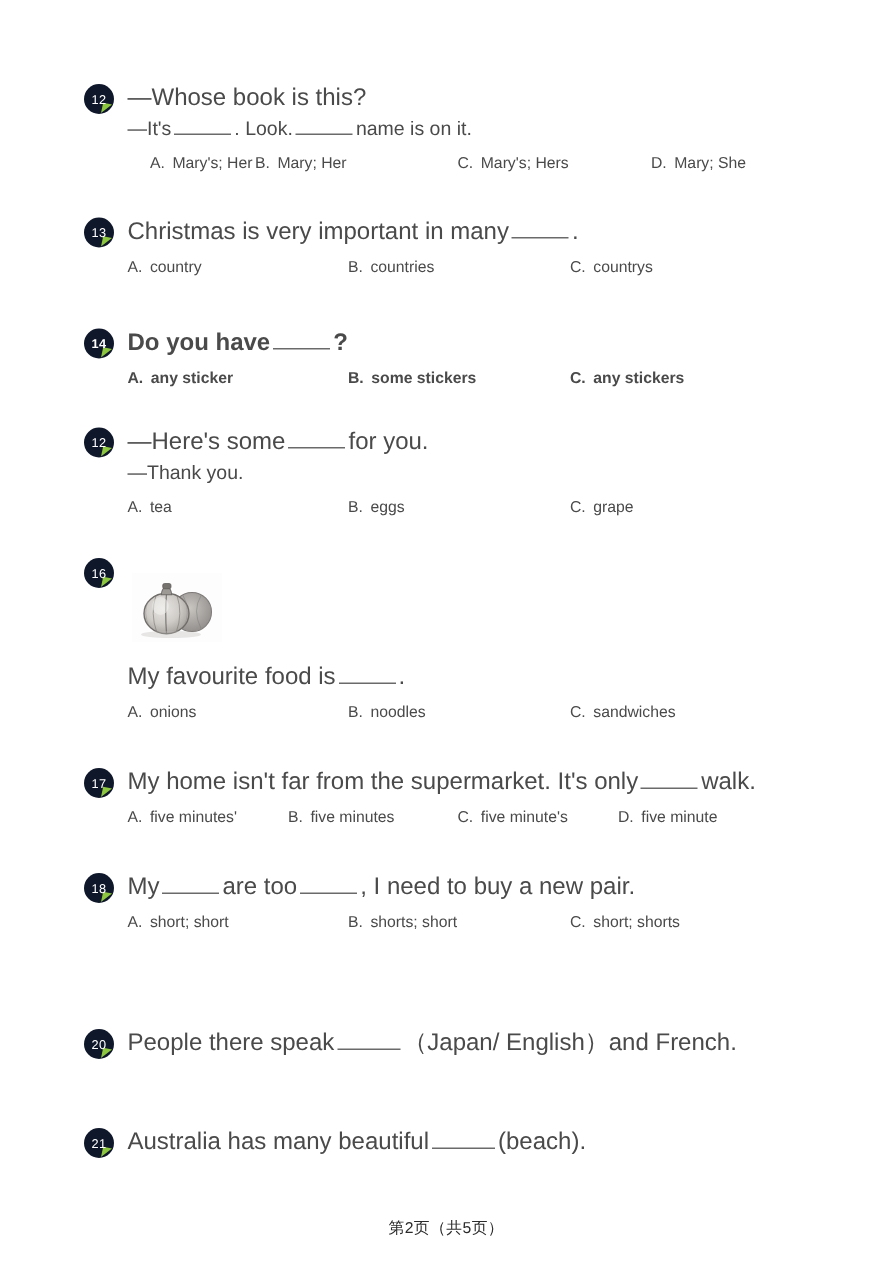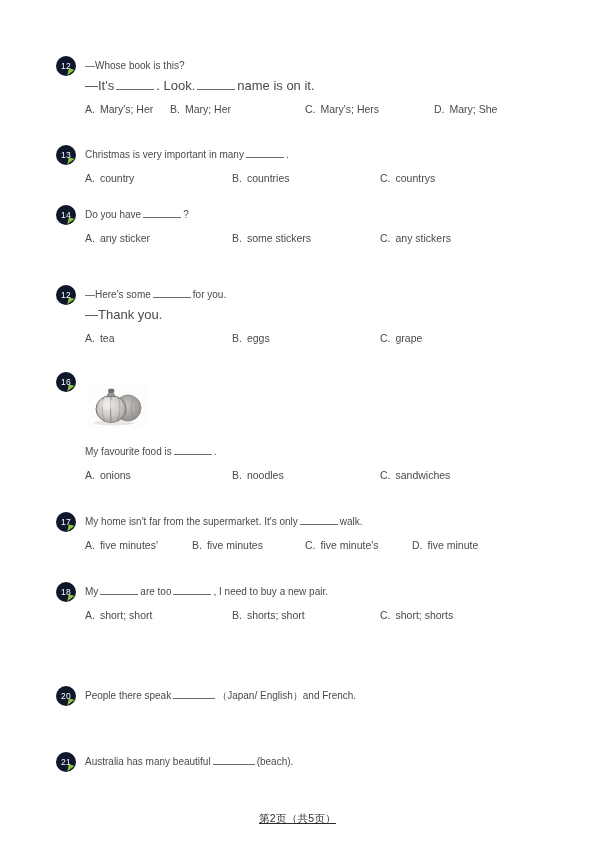--- a/index.html
+++ b/index.html
@@ -63,21 +63,21 @@
     border-bottom: 7px solid transparent;
     transform: rotate(12deg);
   }
   .badge span {
     position: relative;
     z-index: 2;
   }
 
   .stem {
     margin-left: 29px;
-    font-size: 10px;
+    font-size: 16px;
     line-height: 20px;
     white-space: nowrap;
     color: #4a4a4a;
   }
 
   .stem2 {
     margin-left: 29px;
     font-size: 13px;
     line-height: 20px;
     white-space: nowrap;
@@ -107,21 +107,21 @@
     white-space: nowrap;
     color: #4a4a4a;
   }
   .opt .ltr { margin-right: 5px; }
 
   
   .cols3 .opt:nth-child(1) { left: 29px; }
   .cols3 .opt:nth-child(2) { left: 176px; }
   .cols3 .opt:nth-child(3) { left: 324px; }
 
-  .cols4 .opt:nth-child(1) { left: 29px; }
+  .cols4 .opt:nth-child(1) { left: 44px; }
   .cols4 .opt:nth-child(2) { left: 114px; }
   .cols4 .opt:nth-child(3) { left: 249px; }
   .cols4 .opt:nth-child(4) { left: 378px; }
 
   .cols4b .opt:nth-child(1) { left: 29px; }
   .cols4b .opt:nth-child(2) { left: 136px; }
   .cols4b .opt:nth-child(3) { left: 249px; }
   .cols4b .opt:nth-child(4) { left: 356px; }
 
   
@@ -138,21 +138,20 @@
   .footer {
     position: absolute;
     left: 0;
     top: 812px;
     width: 595px;
     text-align: center;
     font-size: 10.5px;
     color: #2b2b2b;
     font-family: "Liberation Sans", "DejaVu Sans", sans-serif;
     letter-spacing: 0.3px;
-    text-decoration: underline;
   }
 </style>
 </head>
 <body>
 
 <div class="page">
 
   <div class="question" style="top:56px;">
     <div class="q-head">
       <div class="badge"><span>12</span></div>
@@ -172,21 +171,21 @@
       <div class="badge"><span>13</span></div>
       <div class="stem"><span>Christmas is very important in many</span><span class="blank"></span><span>.</span></div>
     </div>
     <div class="options cols3">
       <div class="opt"><span class="ltr">A.</span><span>country</span></div>
       <div class="opt"><span class="ltr">B.</span><span>countries</span></div>
       <div class="opt"><span class="ltr">C.</span><span>countrys</span></div>
     </div>
   </div>
 
-  <div class="question" style="top:205px;">
+  <div class="question" style="top:219px;font-weight:bold;">
     <div class="q-head">
       <div class="badge"><span>14</span></div>
       <div class="stem"><span>Do you have</span><span class="blank"></span><span>?</span></div>
     </div>
     <div class="options cols3">
       <div class="opt"><span class="ltr">A.</span><span>any sticker</span></div>
       <div class="opt"><span class="ltr">B.</span><span>some stickers</span></div>
       <div class="opt"><span class="ltr">C.</span><span>any stickers</span></div>
     </div>
   </div>

